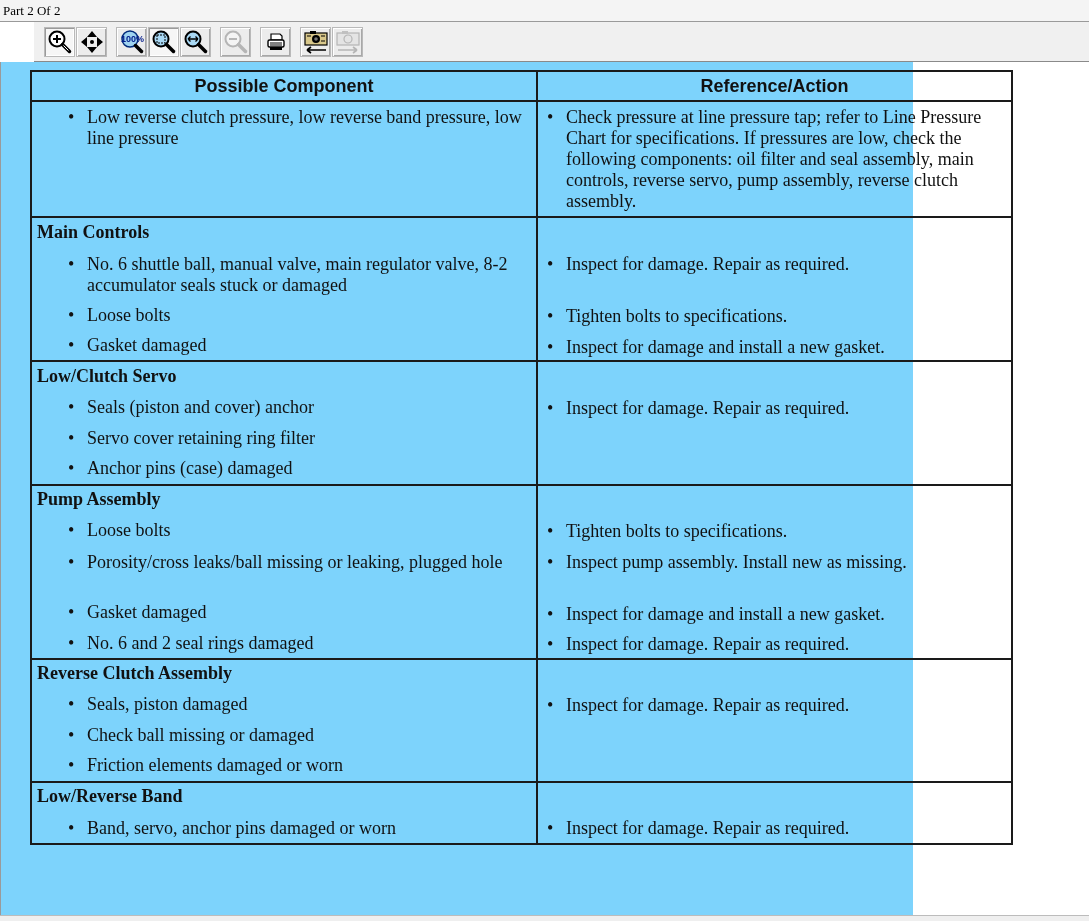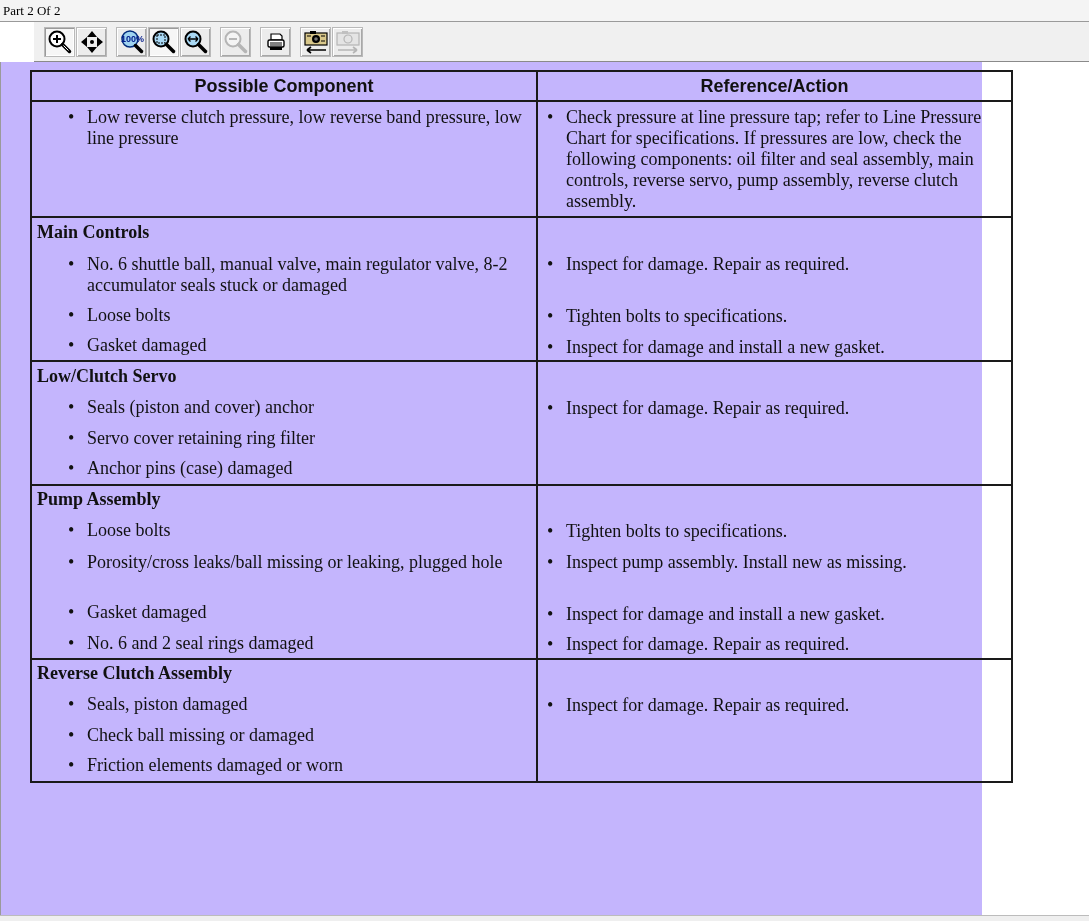--- a/index.html
+++ b/index.html
@@ -19,22 +19,22 @@
   .tbtn {
     position: absolute; top: 5px; width: 31px; height: 30px;
     background: #ececec; border: 1px solid #b9b9b9;
     box-shadow: inset 1px 1px 0 #ffffff, inset -1px -1px 0 #a8a8a8;
     display: flex; align-items: center; justify-content: center; cursor: pointer;
   }
   .tbtn.pressed { background: #f6f6f6; box-shadow: inset 1px 1px 0 #9a9a9a, inset -1px -1px 0 #ffffff; }
   .tbtn svg { display: block; }
 
   .viewport {
-    position: absolute; left: 0; top: 62px; width: 982px; height: 853px;
-    background: #c4b5fd; border-left: 1px solid #9a9a9a;
+    position: absolute; left: 0; top: 62px; width: 913px; height: 853px;
+    background: #7dd3fc; border-left: 1px solid #9a9a9a;
   }
   .bottombar {
     position: absolute; left: 0; top: 915px; width: 1089px; height: 6px;
     background: #efefef; border-top: 1px solid #bcbcbc;
   }
 
   table.doc {
     position: absolute; left: 29px; top: 8px; width: 983px;
     border-collapse: collapse; border: 2px solid #1a1a1a;
     font-family: "Liberation Serif", serif; font-size: 18px; line-height: 21px;
@@ -302,17 +302,36 @@
         <td>
           <div class="cell" style="height:121px">
             <div class="action" style="top:35px">
               <span class="bullet">•</span>
               <span>Inspect for damage. Repair as required.</span>
             </div>
           </div>
         </td>
       </tr>
 
+      <tr>
+        <td style="height:62px">
+          <div class="cell" style="height:60px">
+            <div class="heading" style="top:3px">Low/Reverse Band</div>
+            <div class="item" style="top:35px">
+              <span class="bullet">•</span>
+              <span>Band, servo, anchor pins damaged or worn</span>
+            </div>
+          </div>
+        </td>
+        <td>
+          <div class="cell" style="height:60px">
+            <div class="action" style="top:35px">
+              <span class="bullet">•</span>
+              <span>Inspect for damage. Repair as required.</span>
+            </div>
+          </div>
+        </td>
+      </tr>
     </tbody>
   </table>
 </div>
 
 <div class="bottombar"></div>
 
 </body></html>

